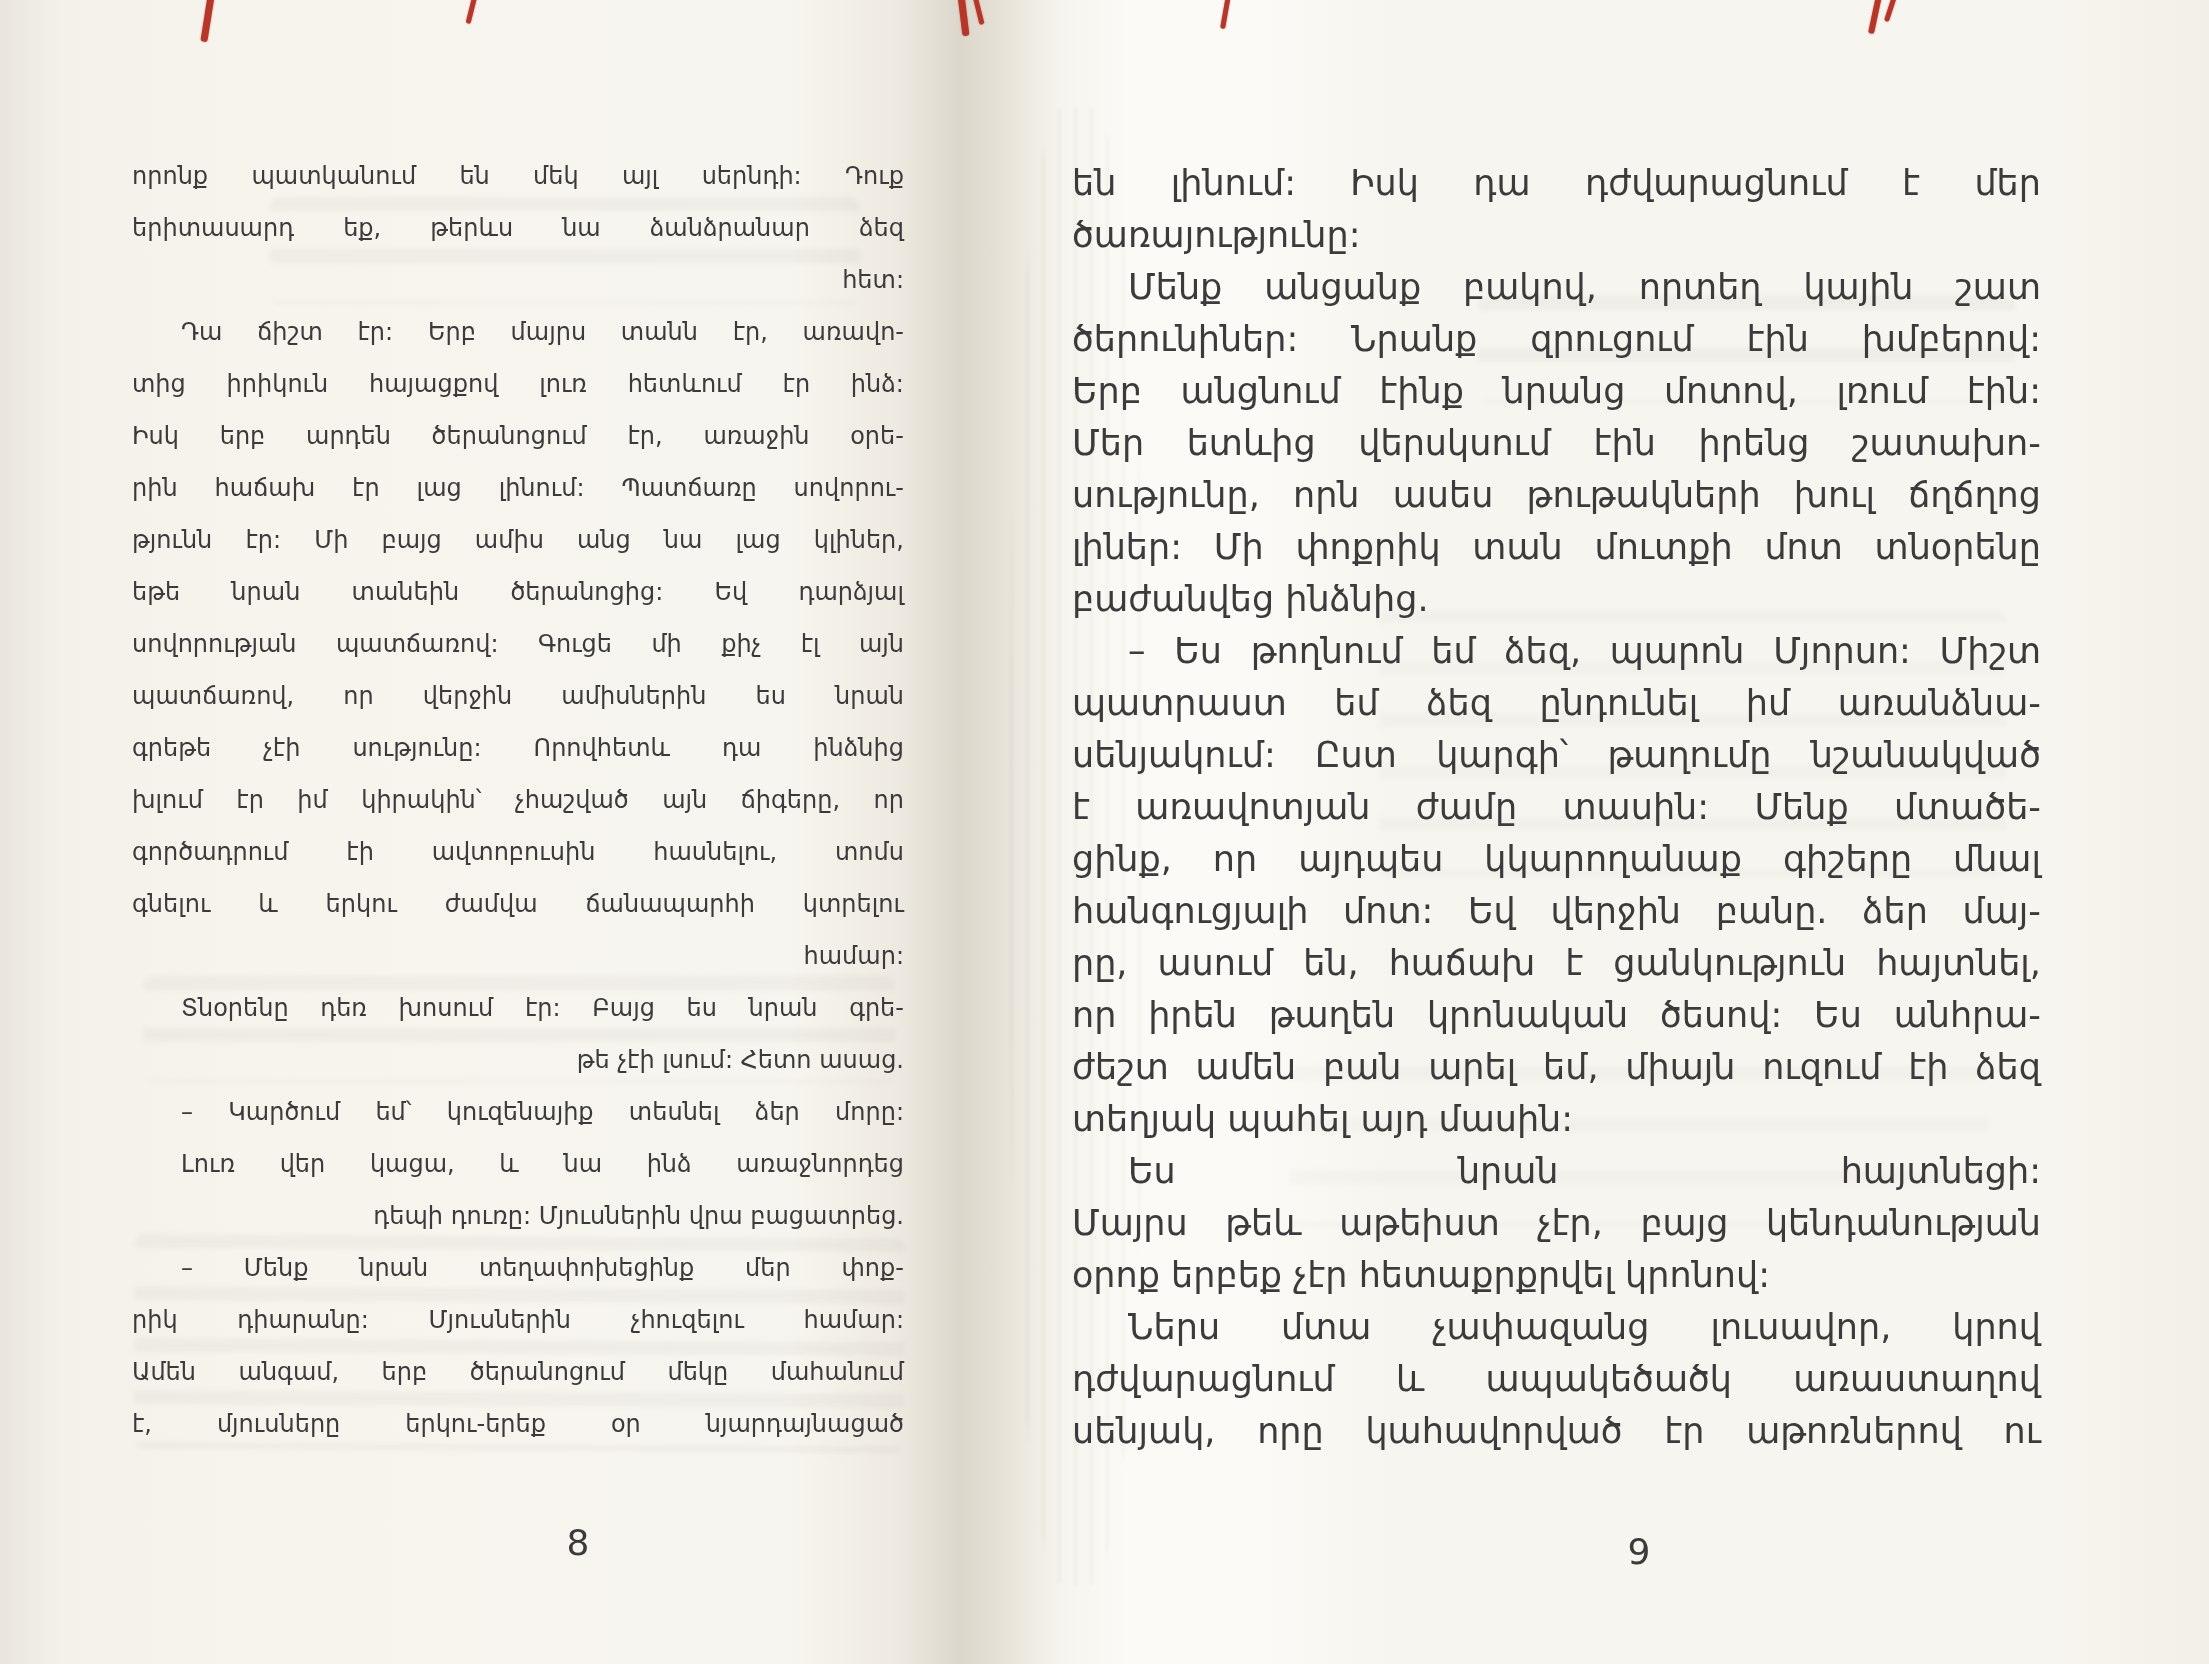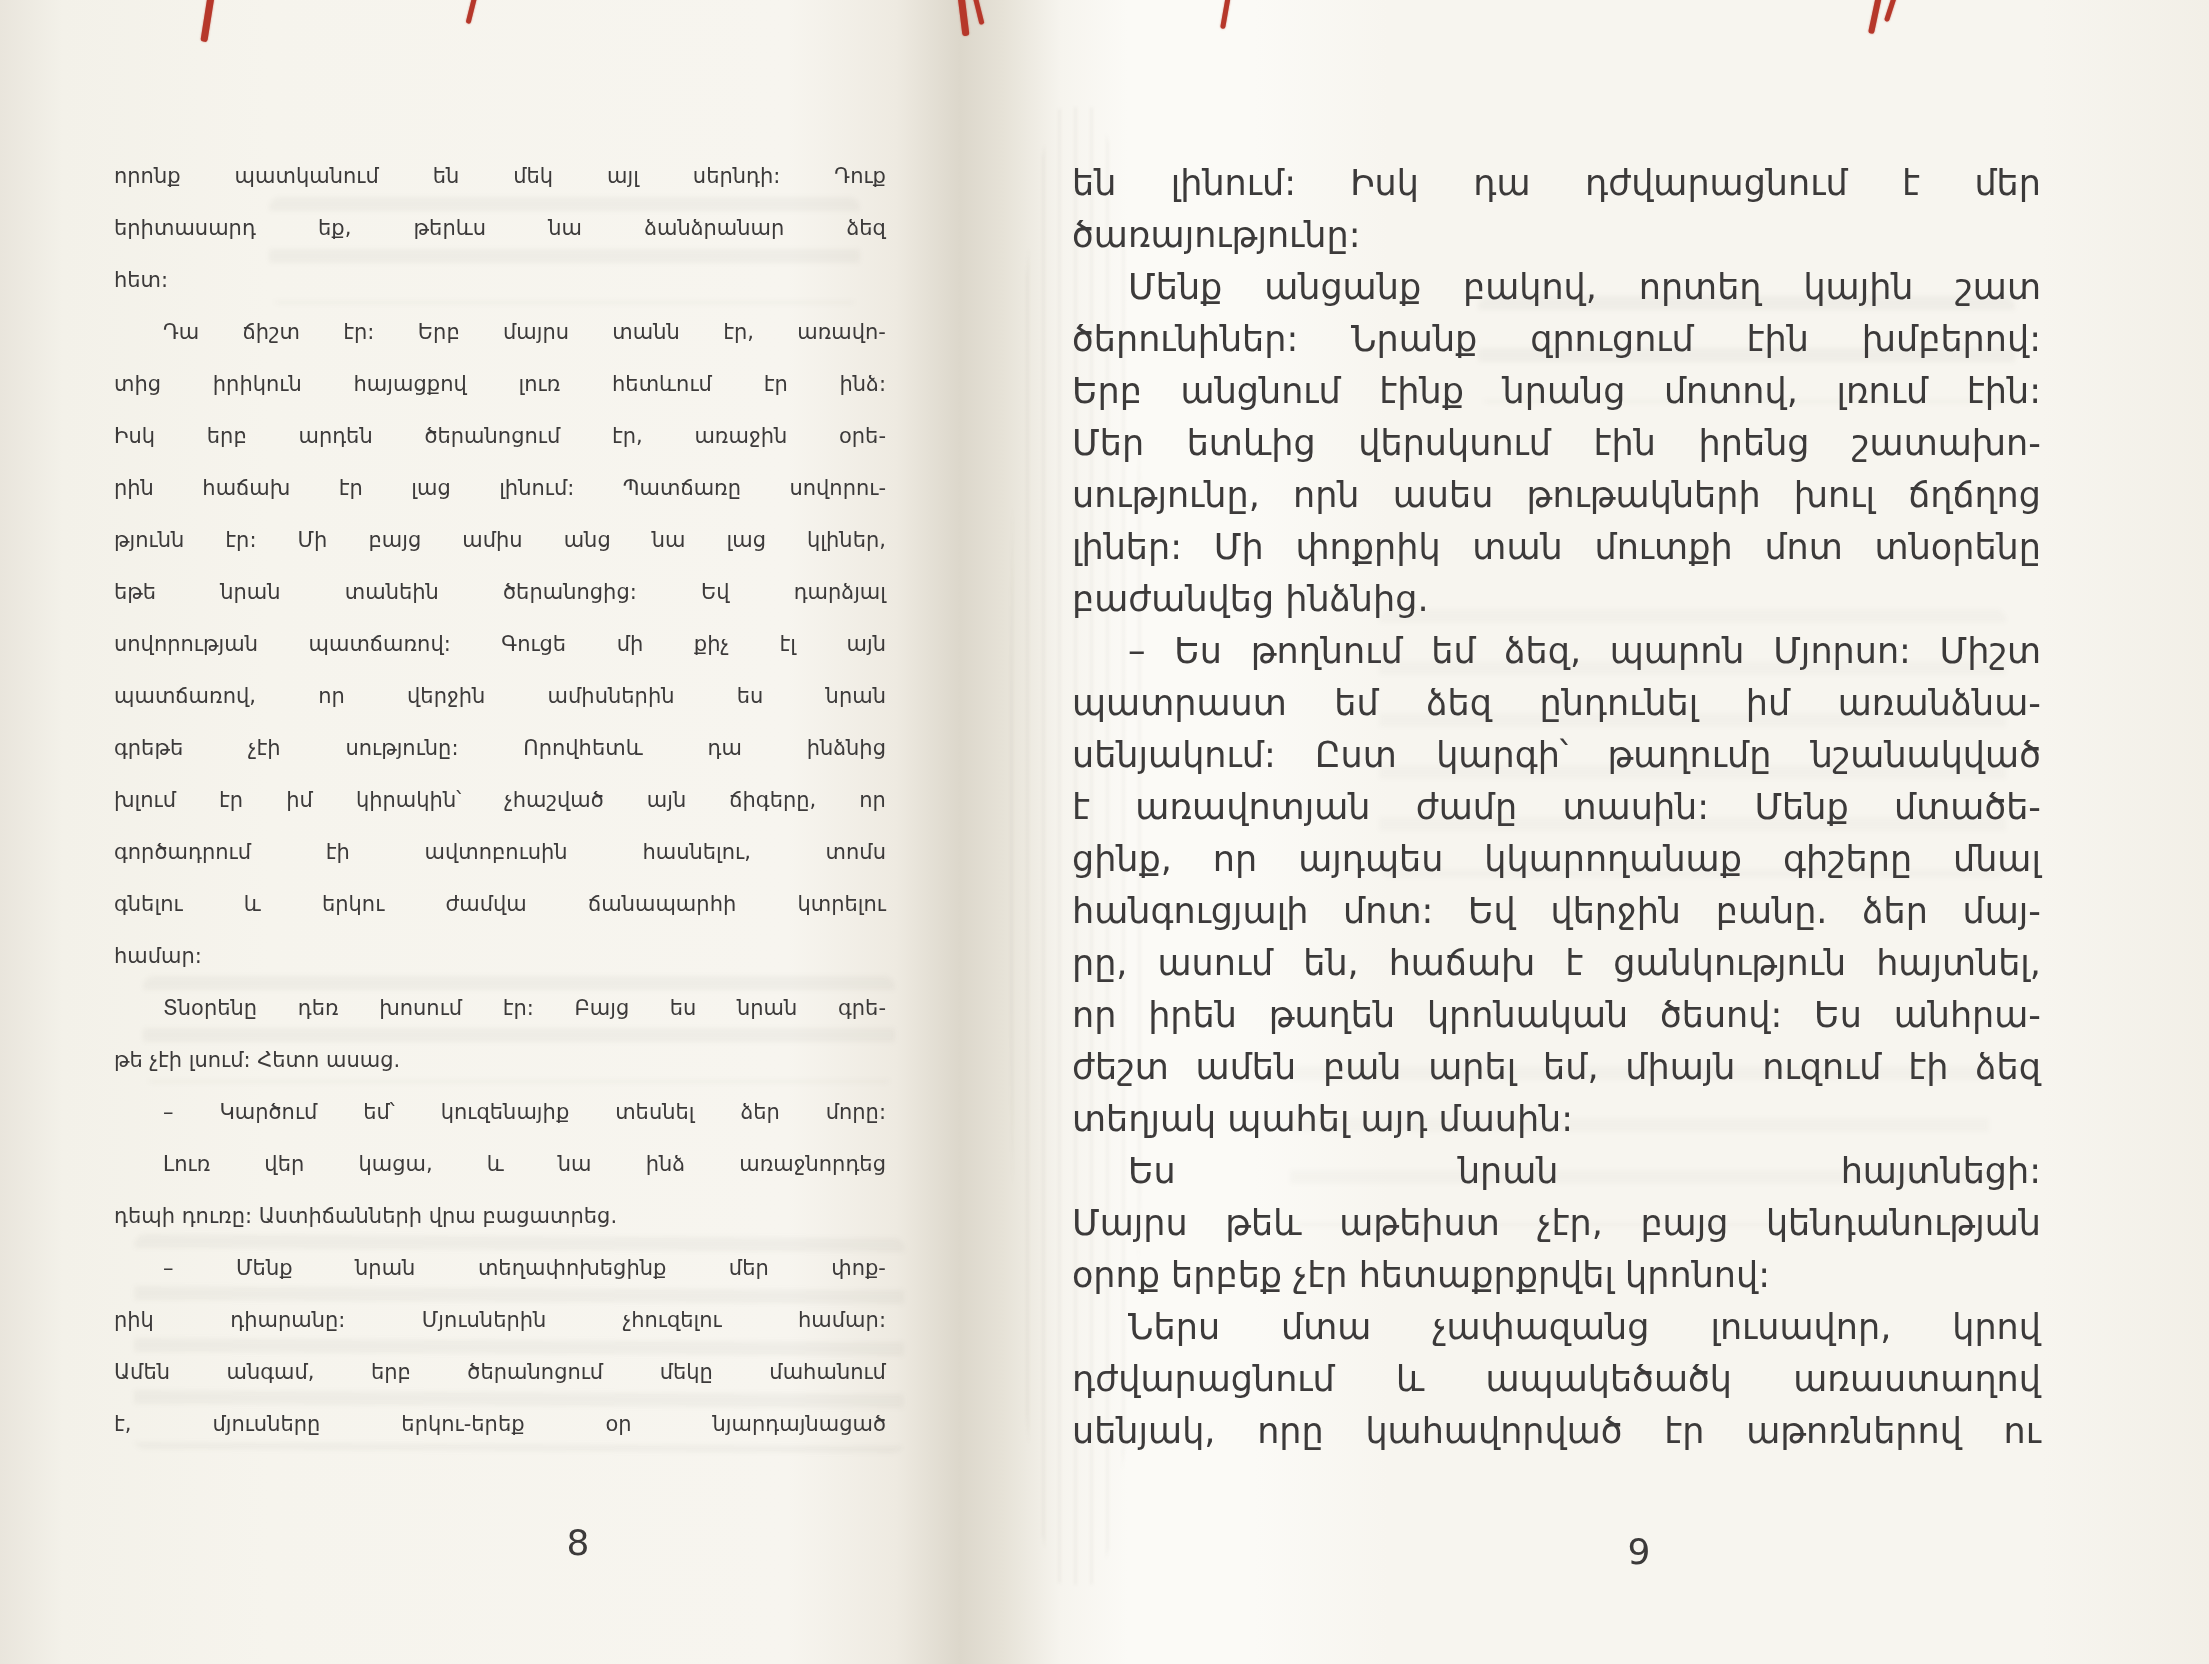--- a/index.html
+++ b/index.html
@@ -46,21 +46,21 @@
   .rm1{left:204px;width:7.2px;height:47px;transform:rotate(9deg);}
   .rm2{left:469px;width:5.4px;height:29px;transform:rotate(14deg);}
   .rm3{left:960px;width:7.2px;height:41px;transform:rotate(-7deg);}
   .rm4{left:976px;width:4.5px;height:30px;transform:rotate(-14deg);}
   .rm5{left:1223px;width:5.4px;height:34px;transform:rotate(10deg);}
   .rm6{left:1872px;width:6.3px;height:39px;transform:rotate(12deg);}
   .rm7{left:1888px;width:4.5px;height:27px;transform:rotate(18deg);}
 
   .page{position:absolute;}
   .lines{position:absolute;color:#3c3a3a;}
-  .lines-left{left:114px;top:150px;width:772px;font-size:21px;}
+  .lines-left{left:132px;top:150px;width:772px;font-size:24px;text-align:right;}
   .lines-right{left:1072px;top:157px;width:969px;font-size:35px;}
   .line{height:52px;line-height:52px;white-space:nowrap;box-sizing:border-box;}
   .line.j{display:flex;justify-content:space-between;}
   .line.j span{display:inline-block;}
   .line.ind{padding-left:49px;}
   .lines-right .line.ind{padding-left:56px;}
 
   .pagenum{
     position:absolute;color:#3c3a3a;font-size:36px;text-align:center;
   }
@@ -237,21 +237,21 @@
         </div>
         <div class="line j ind">
           <span>Լուռ</span>
           <span>վեր</span>
           <span>կացա,</span>
           <span>և</span>
           <span>նա</span>
           <span>ինձ</span>
           <span>առաջնորդեց</span>
         </div>
-        <div class="line">դեպի դուռը: Աստիճանների վրա բացատրեց.</div>
+        <div class="line">դեպի դուռը: Մյուսներին վրա բացատրեց.</div>
         <div class="line j ind">
           <span>–</span>
           <span>Մենք</span>
           <span>նրան</span>
           <span>տեղափոխեցինք</span>
           <span>մեր</span>
           <span>փոք-</span>
         </div>
         <div class="line j">
           <span>րիկ</span>

